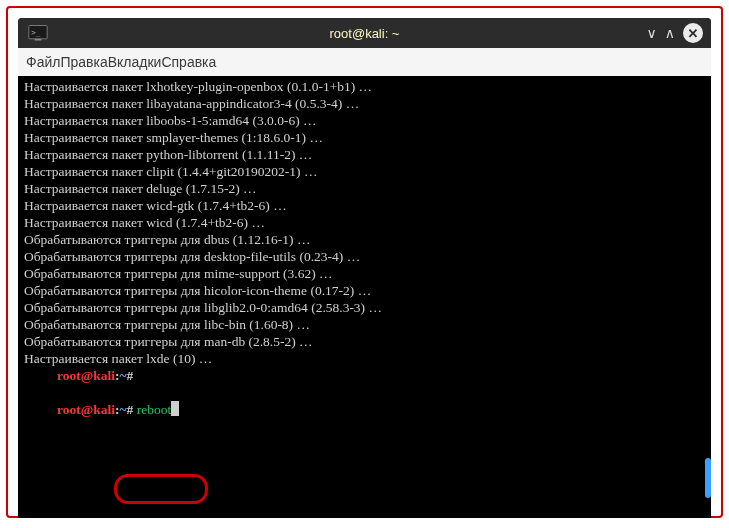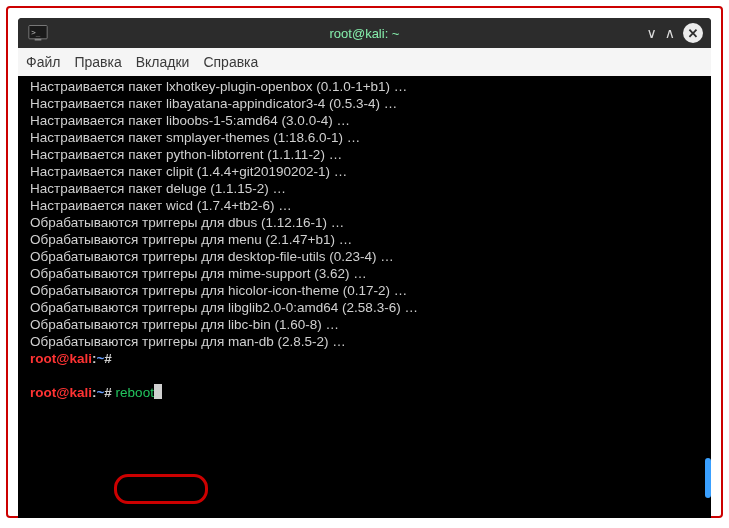--- a/index.html
+++ b/index.html
@@ -41,21 +41,21 @@
   .titlebar .icon-terminal {
     width: 20px;
     height: 18px;
     margin-left: 10px;
     margin-right: 6px;
   }
   .titlebar .title-text {
     position: absolute;
     left: 50%;
     transform: translateX(-50%);
-    color: #86efac;
+    color: #fef9c3;
   }
   .titlebar .controls {
     margin-left: auto;
     display: flex;
     align-items: center;
     gap: 8px;
     padding-right: 8px;
   }
   .titlebar .chevron {
     color: #dcdcdc;
@@ -76,39 +76,38 @@
     cursor: pointer;
   }
   .menubar {
     background: #f5f5f5;
     height: 28px;
     display: flex;
     align-items: center;
     padding: 0 8px;
     font-size: 14px;
     color: #3a3a3a;
-    gap: 14px;
   }
   .menubar span {
     cursor: pointer;
   }
   .terminal-body {
     background: #000000;
     height: calc(100% - 58px);
-    padding: 2px 12px;
-    font-family: Liberation Sans, sans-serif;
+    padding: 2px 6px;
+    font-family: Liberation Serif, serif;
     font-size: 13.5px;
     line-height: 17px;
     color: #d0d0d0;
     position: relative;
   }
   .terminal-body .line {
     white-space: pre;
   }
-  .prompt-user { color: #ff3333; font-weight: bold; }
+  .prompt-user { color: #ff3333; font-weight: bold; margin-left: 33px; }
   .prompt-colon { color: #d0d0d0; font-weight: bold; }
   .prompt-path { color: #6aa0ff; font-weight: bold; }
   .prompt-hash { color: #d0d0d0; font-weight: bold; }
   .dimmed { color: #555555; }
   .cmd { color: #22c55e; }
   .cursor {
     display: inline-block;
     width: 8px;
     height: 15px;
     background: #d0d0d0;
@@ -165,34 +164,35 @@
     <div class="menubar">
       <span>Файл</span>
       <span>Правка</span>
       <span>Вкладки</span>
       <span>Справка</span>
     </div>
 
     <div class="terminal-body">
       <div class="line">Настраивается пакет lxhotkey-plugin-openbox (0.1.0-1+b1) …</div>
       <div class="line">Настраивается пакет libayatana-appindicator3-4 (0.5.3-4) …</div>
-      <div class="line">Настраивается пакет liboobs-1-5:amd64 (3.0.0-4) …</div>
+      <div class="line">Настраивается пакет liboobs-1-5:amd64 (3.0.0-6) …</div>
       <div class="line">Настраивается пакет smplayer-themes (1:18.6.0-1) …</div>
       <div class="line">Настраивается пакет python-libtorrent (1.1.11-2) …</div>
       <div class="line">Настраивается пакет clipit (1.4.4+git20190202-1) …</div>
-      <div class="line">Настраивается пакет deluge (1.1.15-2) …</div>
+      <div class="line">Настраивается пакет deluge (1.7.15-2) …</div>
+      <div class="line">Настраивается пакет wicd-gtk (1.7.4+tb2-6) …</div>
       <div class="line">Настраивается пакет wicd (1.7.4+tb2-6) …</div>
       <div class="line">Обрабатываются триггеры для dbus (1.12.16-1) …</div>
-      <div class="line">Обрабатываются триггеры для menu (2.1.47+b1) …</div>
       <div class="line">Обрабатываются триггеры для desktop-file-utils (0.23-4) …</div>
       <div class="line">Обрабатываются триггеры для mime-support (3.62) …</div>
       <div class="line">Обрабатываются триггеры для hicolor-icon-theme (0.17-2) …</div>
-      <div class="line">Обрабатываются триггеры для libglib2.0-0:amd64 (2.58.3-6) …</div>
+      <div class="line">Обрабатываются триггеры для libglib2.0-0:amd64 (2.58.3-3) …</div>
       <div class="line">Обрабатываются триггеры для libc-bin (1.60-8) …</div>
       <div class="line">Обрабатываются триггеры для man-db (2.8.5-2) …</div>
+      <div class="line">Настраивается пакет lxde (10) …</div>
 
       <div class="line"><span class="prompt-user">root@kali</span><span class="prompt-colon">:</span><span class="prompt-path">~</span><span class="prompt-hash">#</span> <span class="dimmed"></span></div>
 
       <div style="height:17px"></div>
 
       <div class="line"><span class="prompt-user">root@kali</span><span class="prompt-colon">:</span><span class="prompt-path">~</span><span class="prompt-hash">#</span> <span class="cmd">reboot</span><span class="cursor"></span></div>
 
       <div class="highlight-oval" style="left:96px; top:398px; width:88px; height:24px;"></div>
     </div>
 

